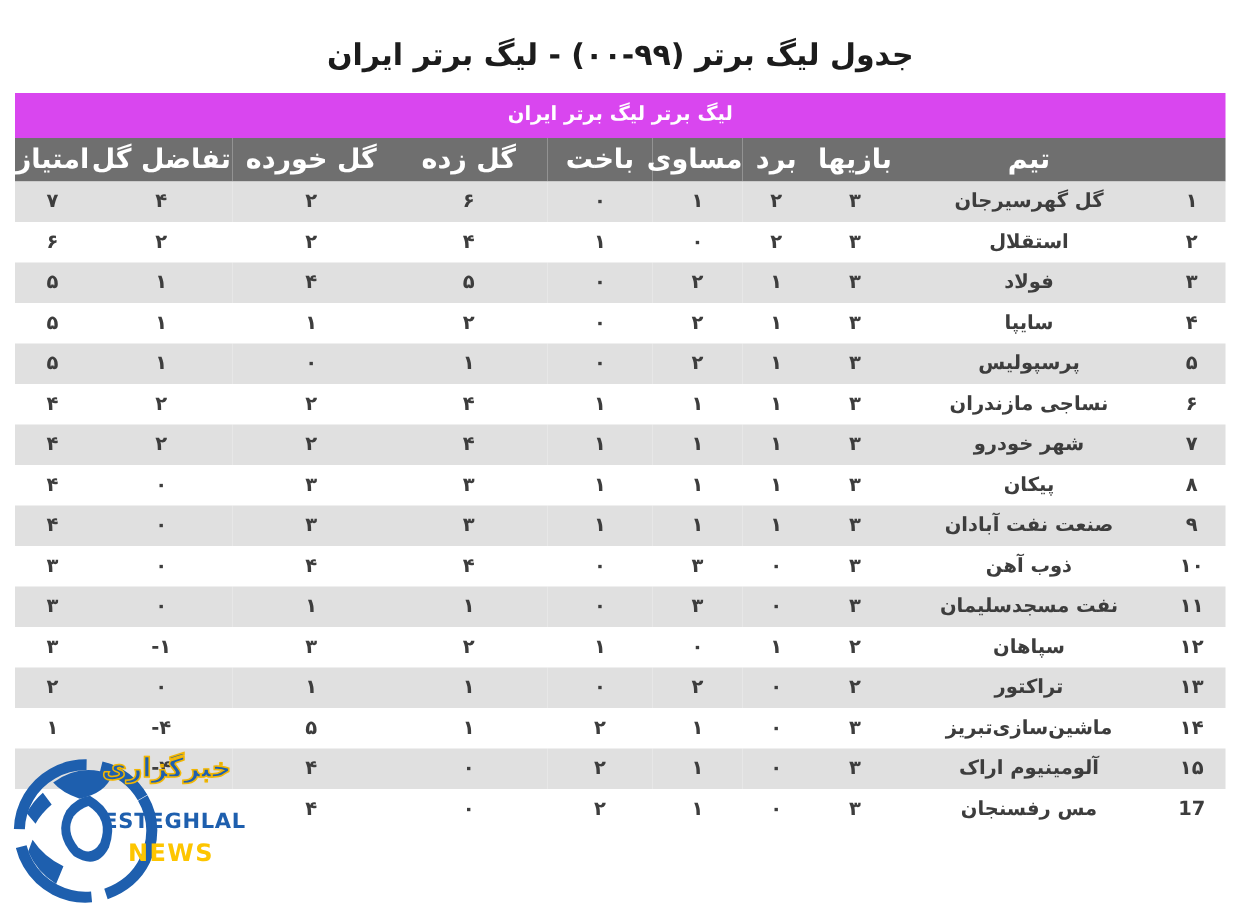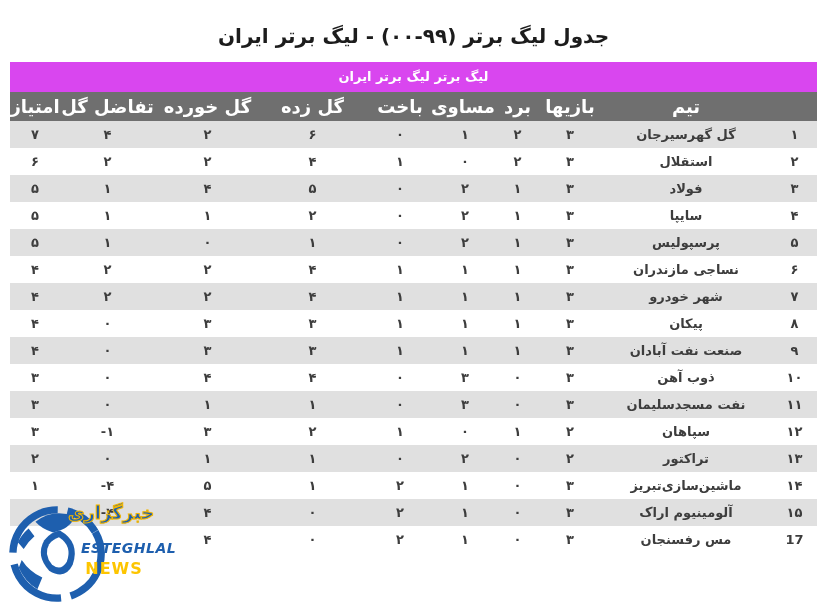--- a/index.html
+++ b/index.html
@@ -35,22 +35,22 @@
   
   .logo{position:absolute;left:8px;top:496px;width:152px;height:114px;z-index:5;}
   .logo svg{position:absolute;left:0;top:9px;width:98px;height:98px;}
   .logo-fa{
     position:absolute;left:60px;top:6px;width:92px;text-align:left;direction:rtl;
     font-size:18px;font-weight:bold;color:#1e5fae;
     -webkit-text-stroke:1px #f2b600;
     text-shadow:0 0 1px #f2b600;
   }
   .logo-en{
-    position:absolute;left:73px;top:44px;width:100px;text-align:left;
-    font-size:14px;font-weight:bold;color:#1e5fae;letter-spacing:0.5px;font-style:italic;
+    position:absolute;left:56px;top:44px;width:100px;text-align:right;
+    font-size:14px;font-weight:bold;color:#1e5fae;letter-spacing:0.5px;
   }
   .logo-news{
     position:absolute;left:56px;top:63px;width:100px;text-align:center;
     font-size:16px;font-weight:bold;color:#fdc500;letter-spacing:1px;
   }
 </style>
 </head>
 <body>
 
 <div class="page">

